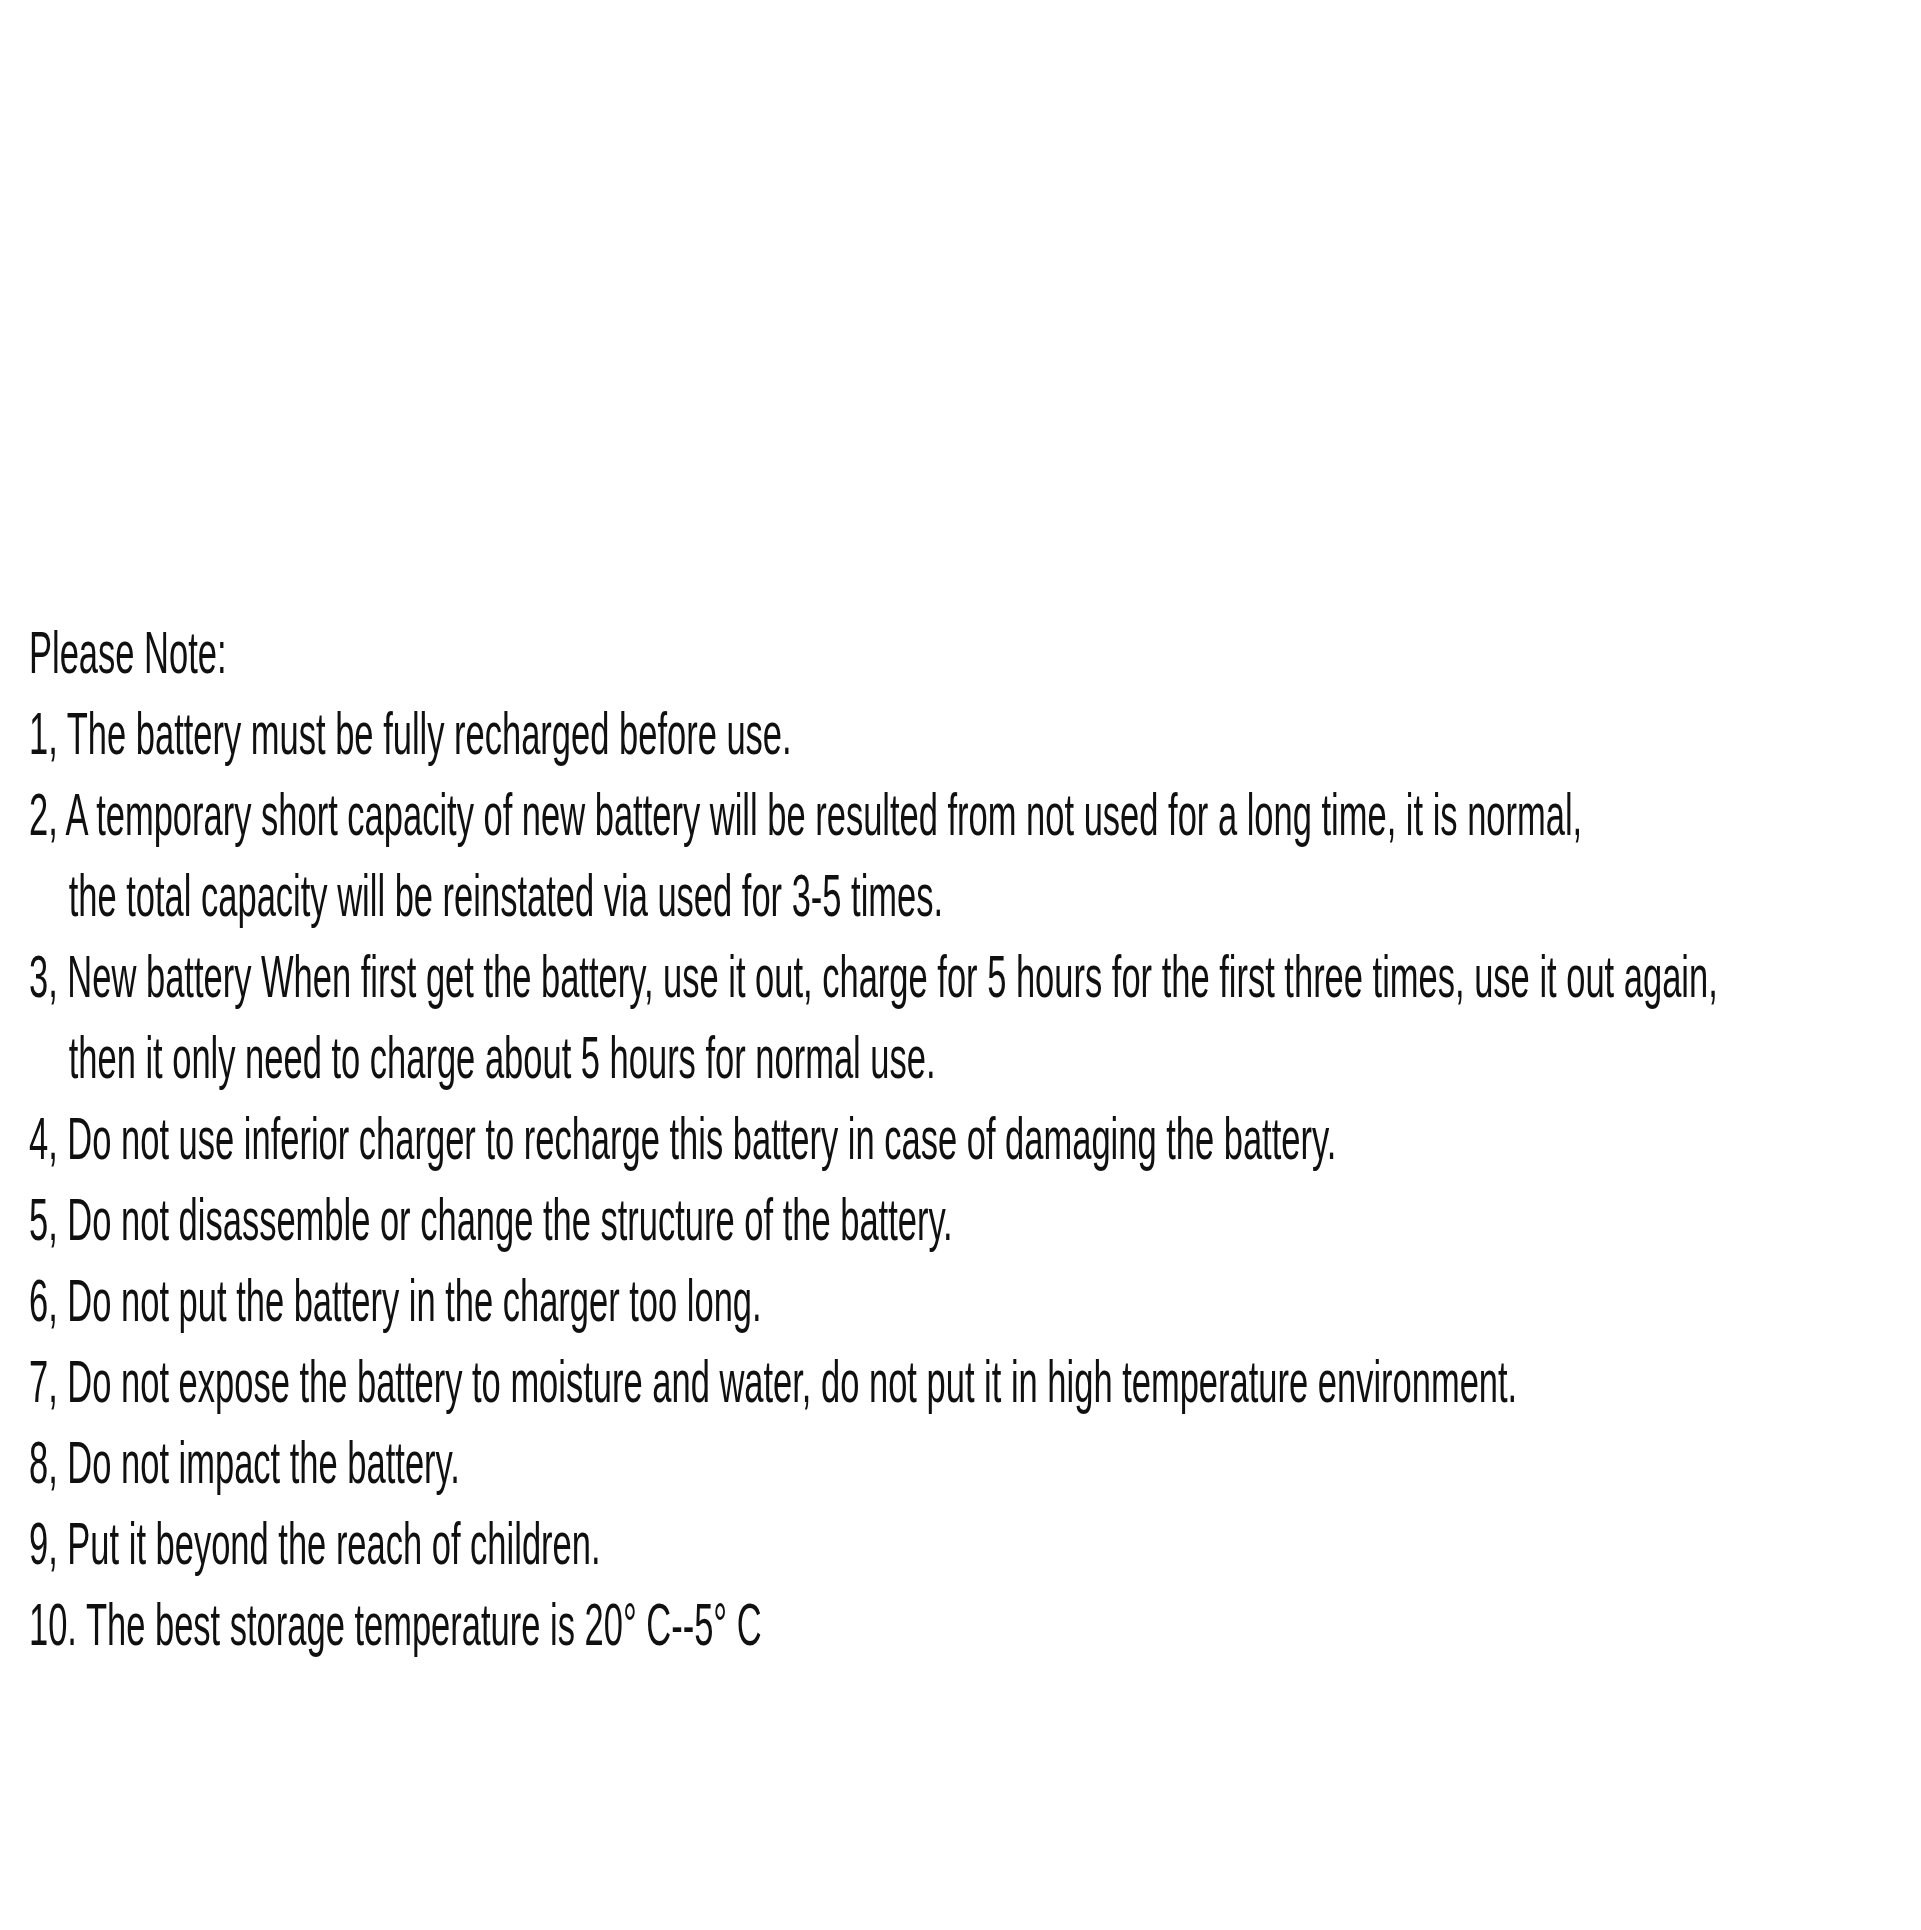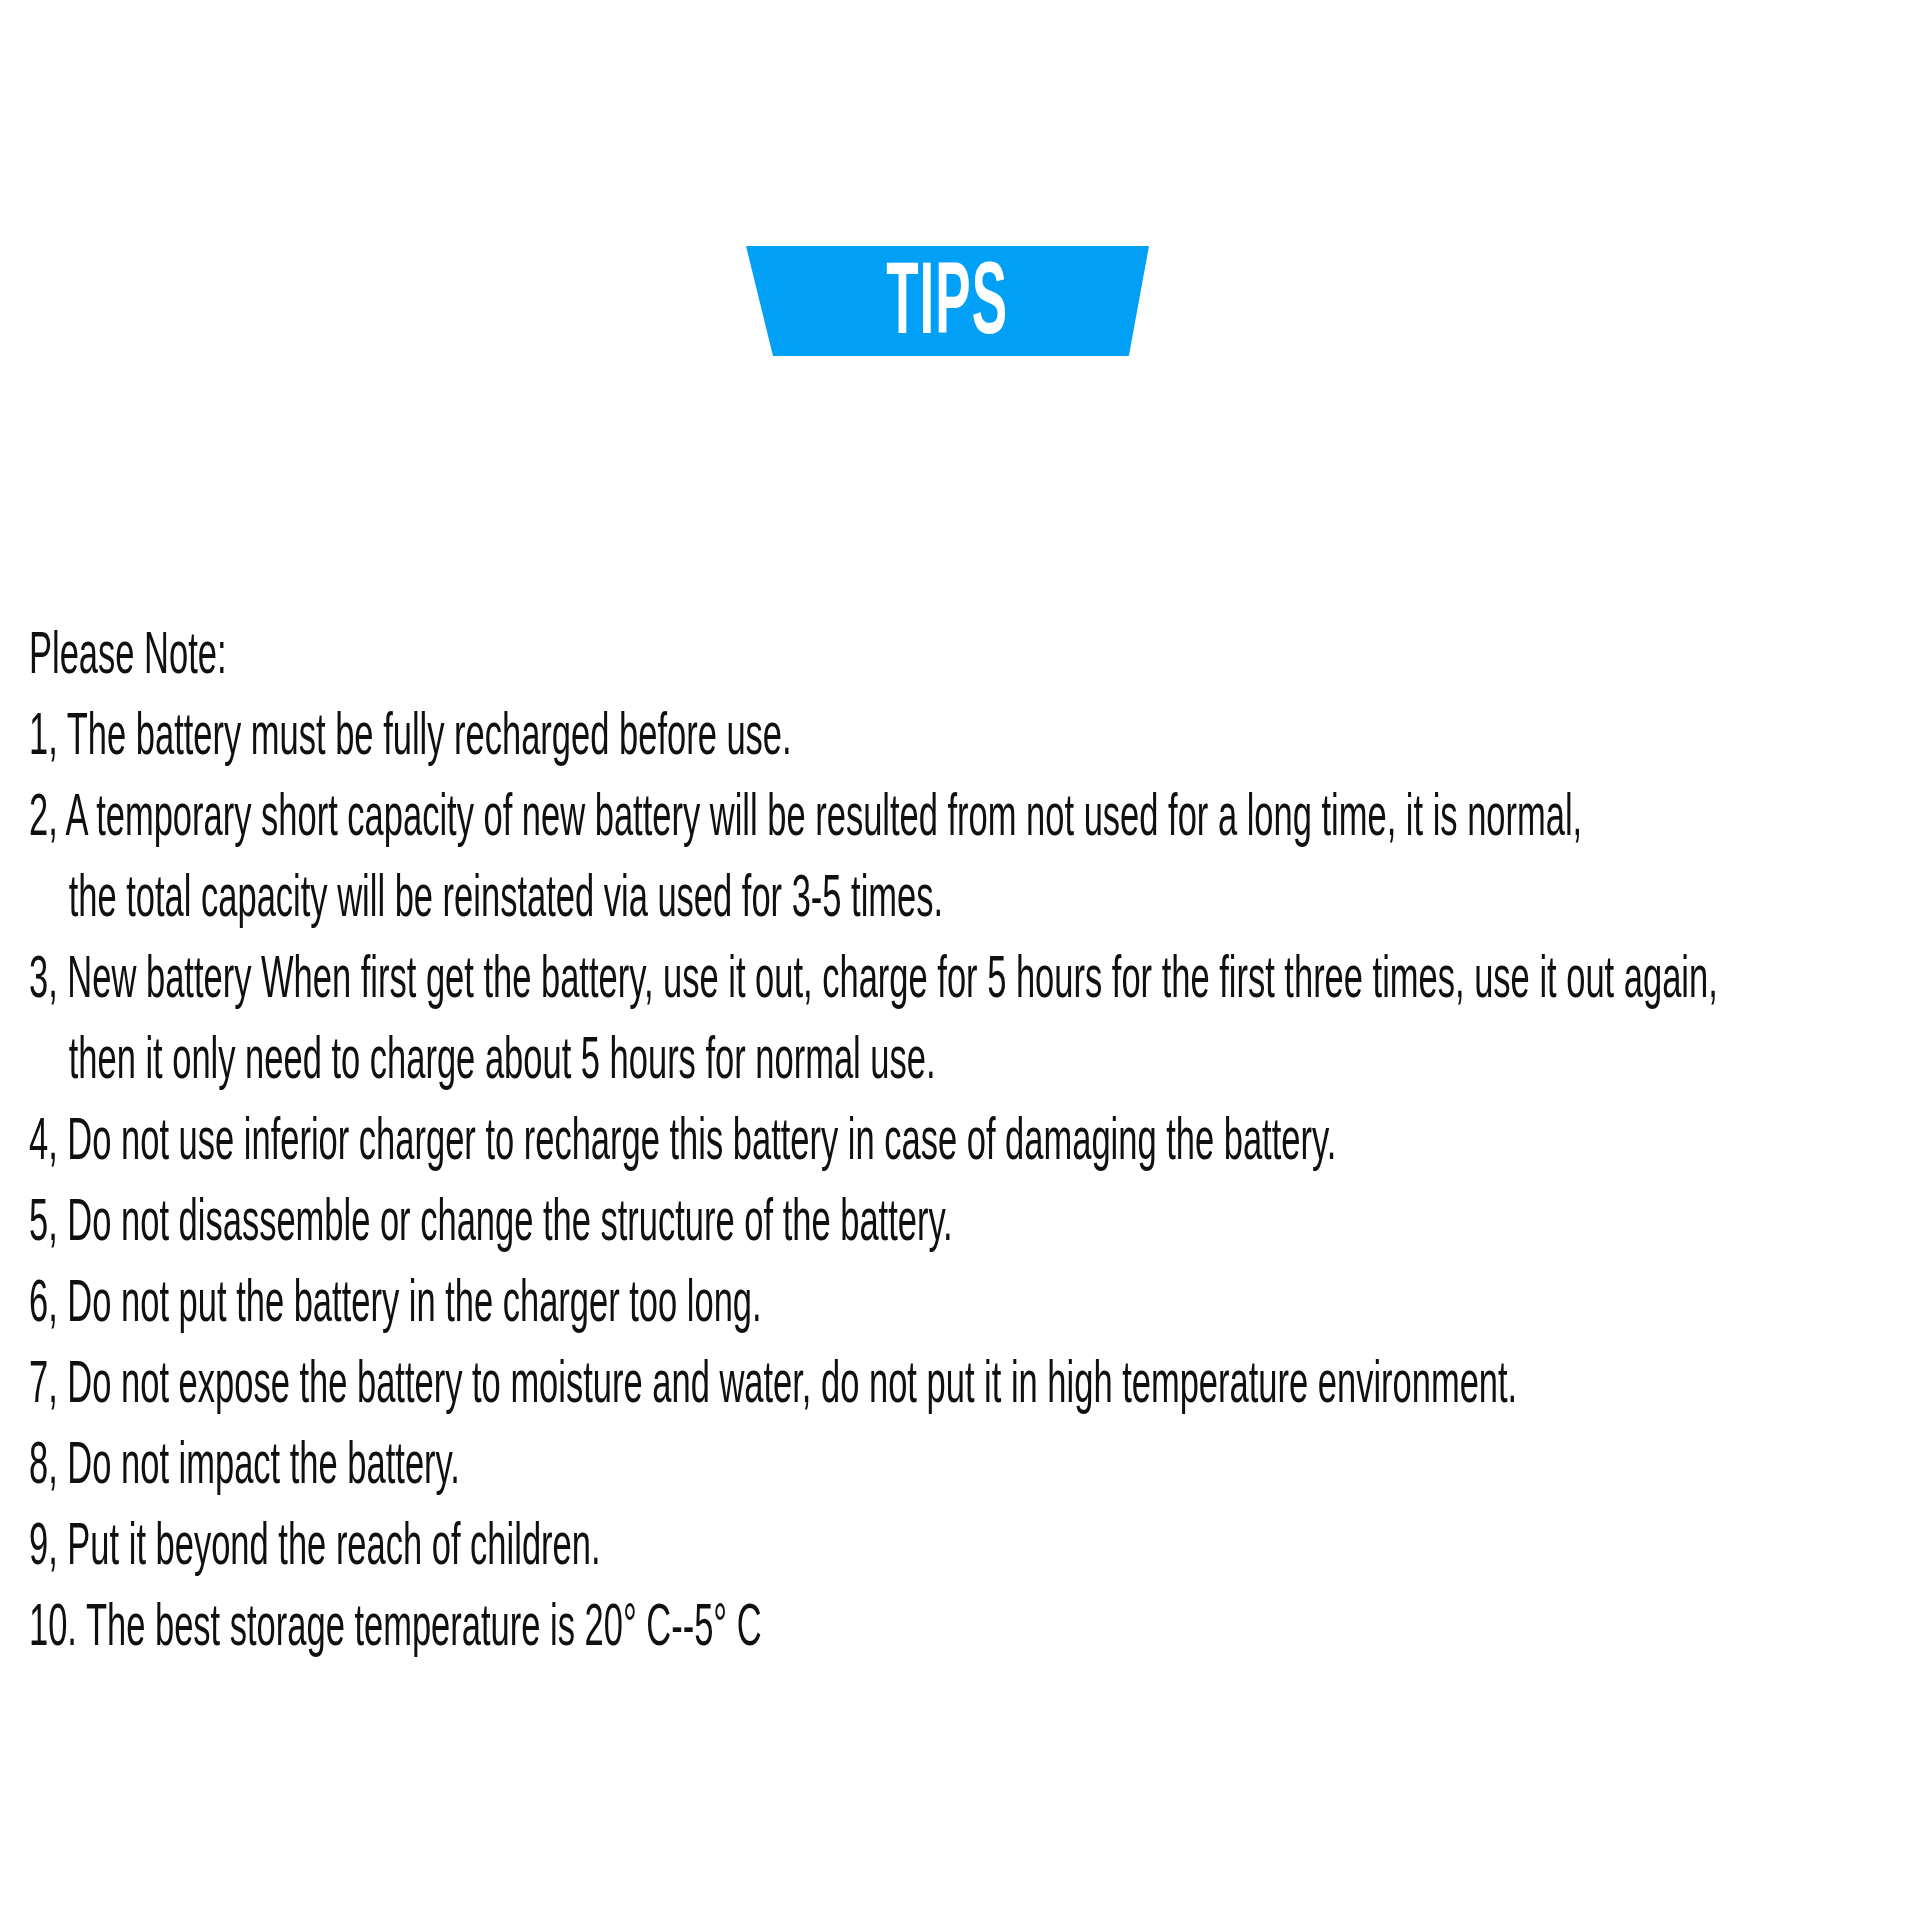--- a/index.html
+++ b/index.html
@@ -50,23 +50,20 @@
     letter-spacing: 0px;
   }
   .note-line { height: 81px; }
   .note-line.indent { padding-left: 69px; }
 </style>
 </head>
 <body>
 
 <div class="page">
 
-  <div class="banner">
-    <span class="banner-label">TIPS</span>
-  </div>
 
   <div class="notes">
     <div class="note-line heading">Please Note:</div>
 
     <div class="note-line">1, The battery must be fully recharged before use.</div>
 
     <div class="note-line">2, A temporary short capacity of new battery will be resulted from not used for a long time, it is normal,</div>
 
     <div class="note-line indent">the total capacity will be reinstated via used for 3-5 times.</div>
 

